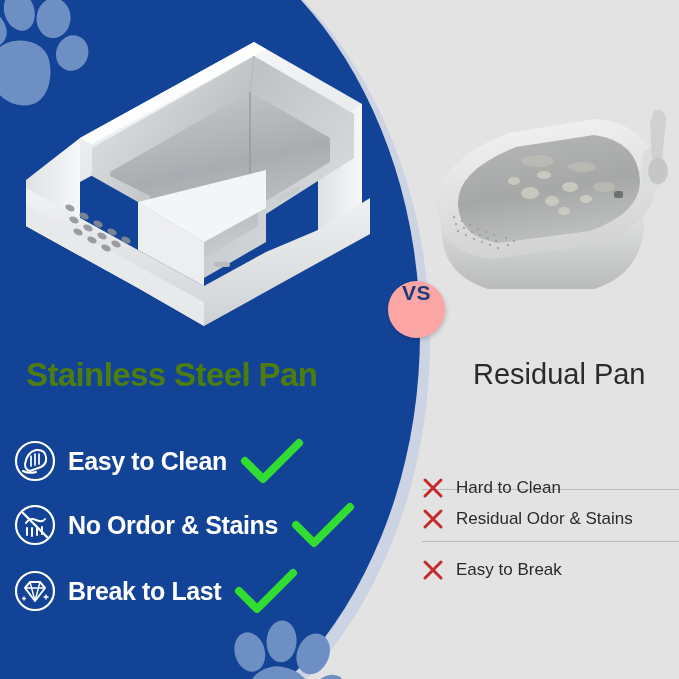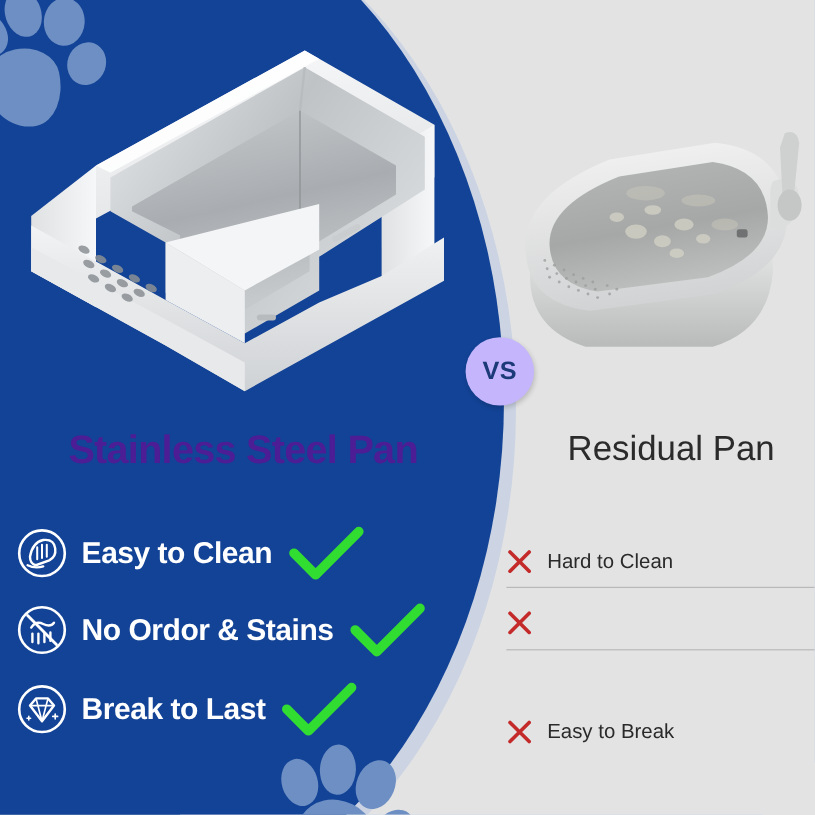--- a/index.html
+++ b/index.html
@@ -63,42 +63,41 @@
   
   .steel-pan { position: absolute; left: 18px; top: 30px; width: 352px; height: 300px; }
   .plastic-pan { position: absolute; left: 418px; top: 105px; width: 256px; height: 200px; }
 
   
   .vs-badge {
     position: absolute;
     left: 388px; top: 281px;
     width: 57px; height: 57px;
     border-radius: 50%;
-    background: #c4b5fd;
+    background: #fca5a5;
     box-shadow: 1px 2px 4px rgba(0,0,0,0.18);
-    display: flex; align-items: center; justify-content: center;
+    display: flex; align-items: flex-start; justify-content: center;
     z-index: 30;
   }
   .vs-badge span {
     font-size: 21px;
     font-weight: 600;
     letter-spacing: 0.5px;
     color: #1b3a77;
   }
 
   
   .title-left {
     position: absolute;
     left: 26px; top: 356px;
     font-size: 33px;
     font-weight: bold;
-    color: #4c1d95;
+    color: #4d7c0f;
     letter-spacing: -0.6px;
     z-index: 20;
-    margin-left: 31px;
   }
   .title-right {
     position: absolute;
     left: 473px; top: 358px;
     font-size: 29px;
     color: #2b2b2b;
     letter-spacing: 0px;
     z-index: 20;
   }
 
@@ -129,23 +128,23 @@
     display: flex; align-items: center;
     z-index: 20;
   }
   .feat-right .xicon { width: 22px; height: 22px; flex: 0 0 22px; }
   .feat-right .rlabel {
     margin-left: 12px;
     font-size: 17px;
     color: #2a2a2a;
     white-space: nowrap;
   }
-  .fr-0 { top: 457px; }
+  .fr-0 { top: 477px; }
   .fr-1 { top: 508px; }
-  .fr-2 { top: 559px; margin-top: 40px; }
+  .fr-2 { top: 559px; }
 
   .divider {
     position: absolute;
     height: 1px;
     background: #b9b9b9;
     left: 422px; right: 0;
     z-index: 19;
   }
   .dv-0 { top: 489px; }
   .dv-1 { top: 541px; }
@@ -360,20 +359,21 @@
       <path d="M3 3 L19 19 M19 3 L3 19" stroke="#c42a2a" stroke-width="3" stroke-linecap="round"></path>
     </svg>
     <div class="rlabel">Hard to Clean</div>
   </div>
   <div class="divider dv-0"></div>
 
   <div class="feat-right fr-1">
     <svg class="xicon" viewBox="0 0 22 22">
       <path d="M3 3 L19 19 M19 3 L3 19" stroke="#c42a2a" stroke-width="3" stroke-linecap="round"></path>
     </svg>
+    <div class="rlabel">Residual Odor &amp; Stains</div>
   </div>
   <div class="divider dv-1"></div>
 
   <div class="feat-right fr-2">
     <svg class="xicon" viewBox="0 0 22 22">
       <path d="M3 3 L19 19 M19 3 L3 19" stroke="#c42a2a" stroke-width="3" stroke-linecap="round"></path>
     </svg>
     <div class="rlabel">Easy to Break</div>
   </div>
 

